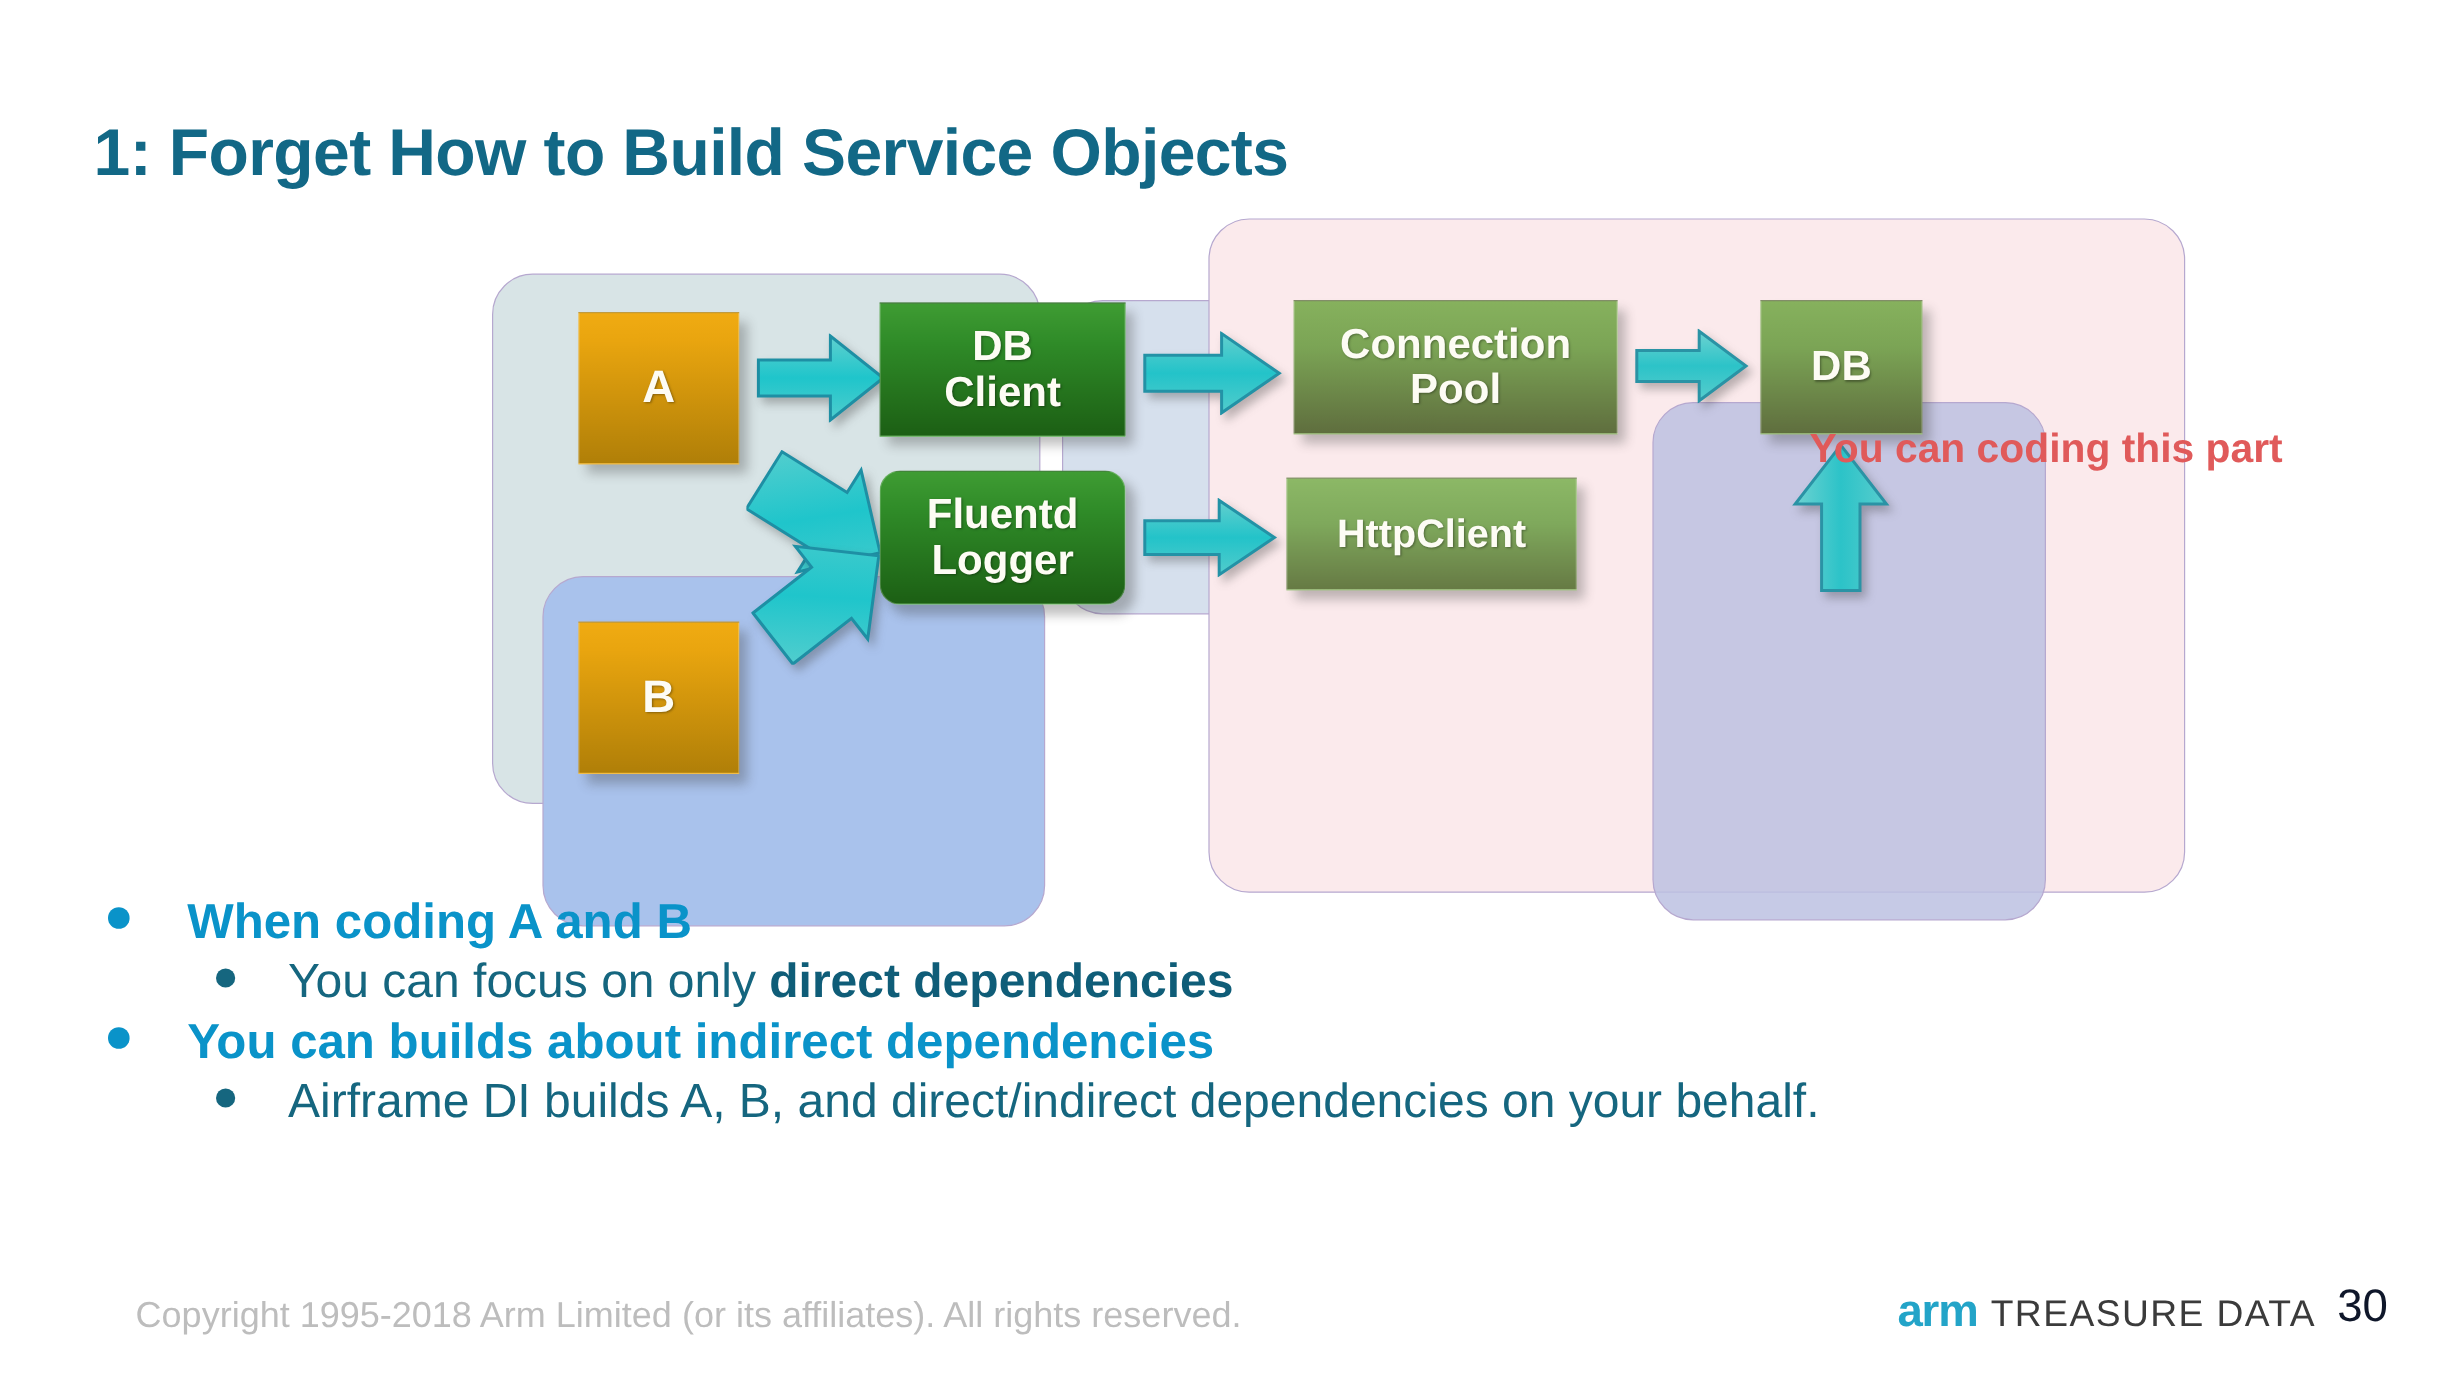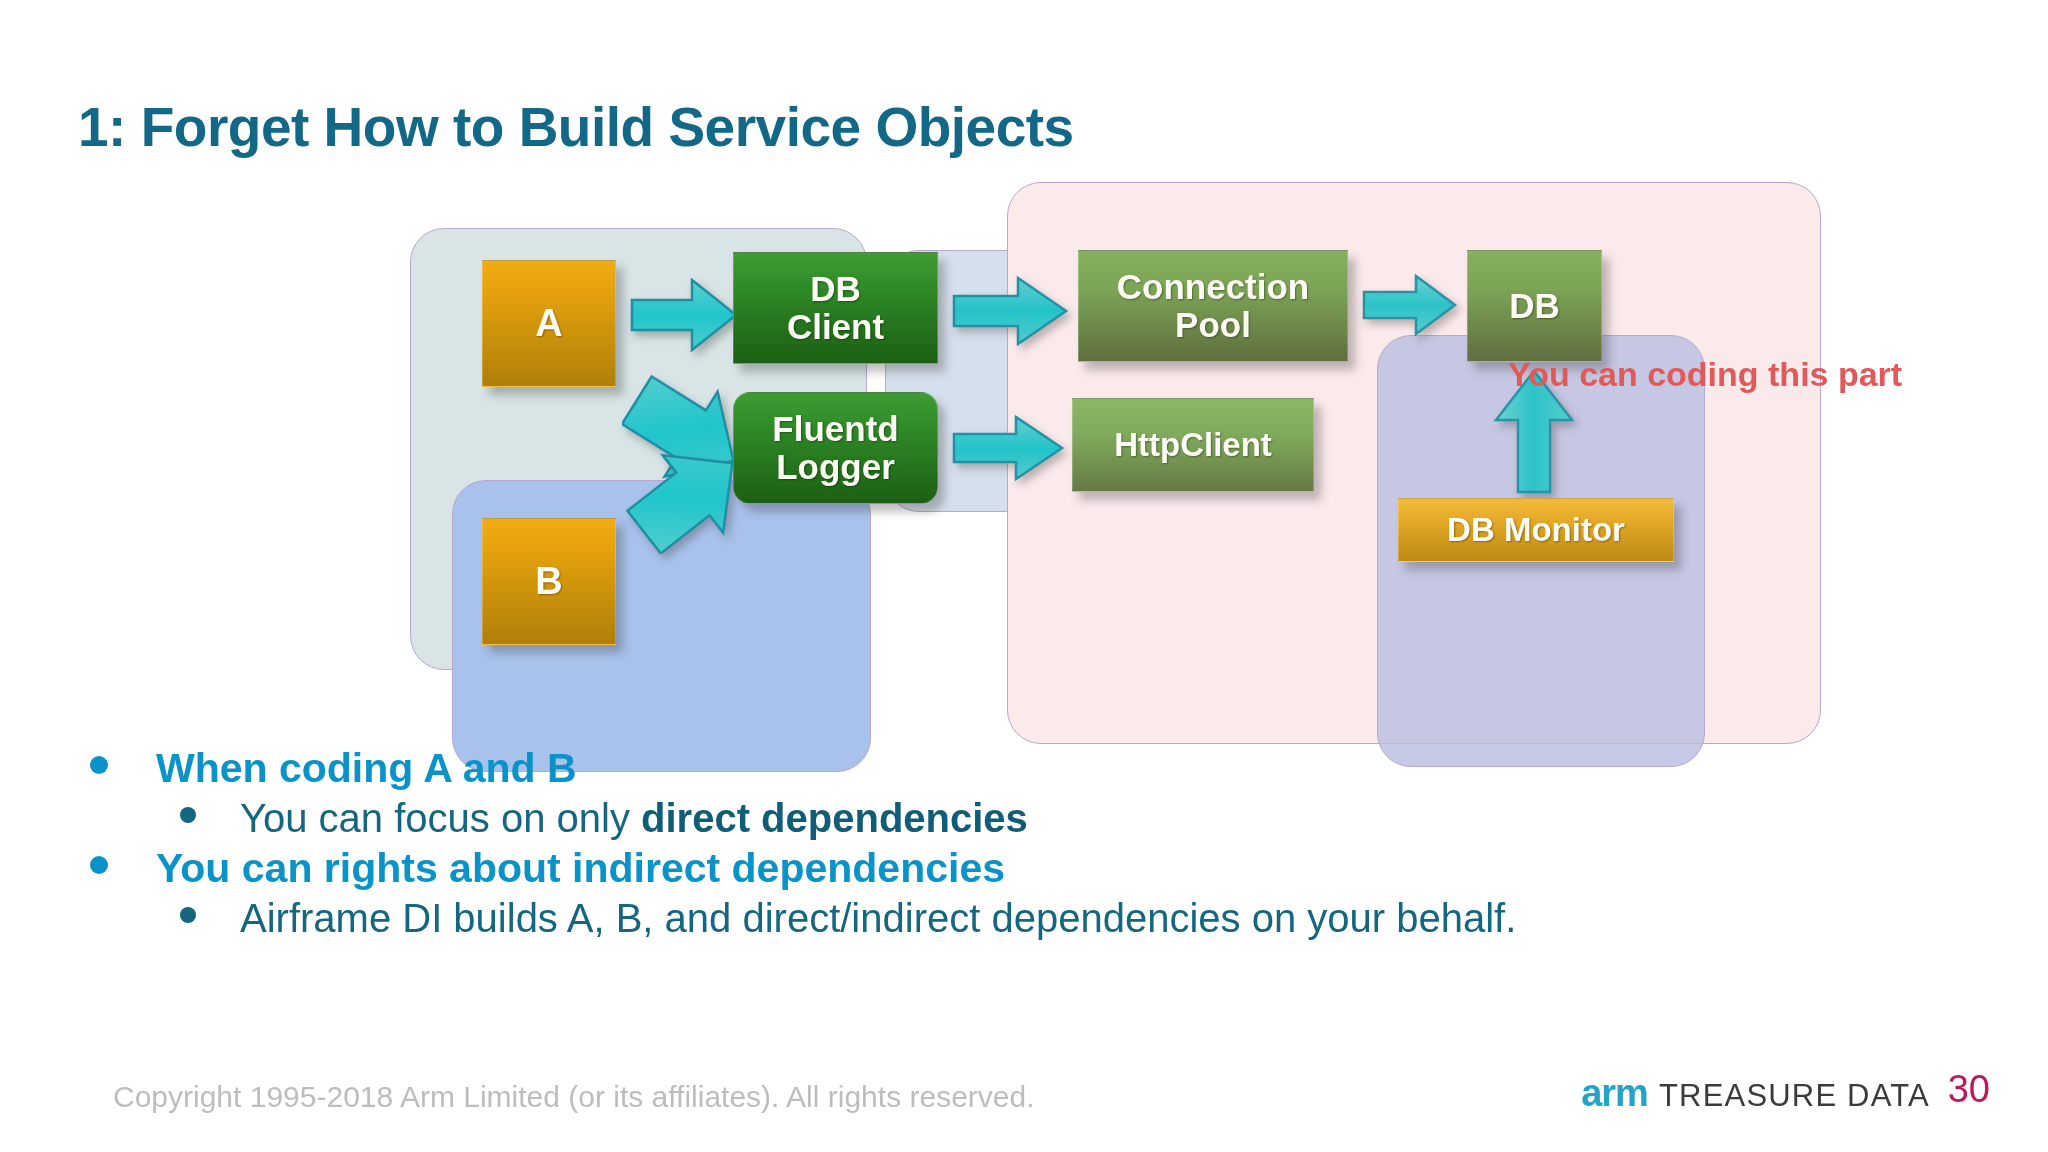--- a/index.html
+++ b/index.html
@@ -101,21 +101,21 @@
     font-size:30px;color:#bdbdbd;white-space:nowrap;
   }
   .logo{
     position:absolute;right:118px;top:1072px;
     display:flex;align-items:baseline;white-space:nowrap;
   }
   .logo .arm{font-size:38px;font-weight:bold;color:#23a4c8;letter-spacing:-1px;}
   .logo .td{font-size:31px;color:#3b3b3b;letter-spacing:1.2px;margin-left:11px;}
   .pageno{
     position:absolute;right:58px;top:1068px;
-    font-size:38px;color:#be185d;
+    font-size:38px;color:#0f172a;
   }
 </style>
 </head>
 <body>
 
 <div class="slide">
 
   <div class="title">1: Forget How to Build Service Objects</div>
 
   <div class="diagram">
@@ -237,42 +237,39 @@
     </div>
 
     <div class="node n-fgreen box-http">
       <span>HttpClient</span>
     </div>
 
     <div class="node n-mgreen box-db">
       <span>DB</span>
     </div>
 
-    <div class="node box-mon">
-      <span>DB Monitor</span>
-    </div>
 
     <div class="callout">You can coding this part</div>
   </div>
 
   <div class="bullets">
 
     <div class="li lvl1">
       <div class="dot"></div>
       <div class="txt">When coding A and B</div>
     </div>
 
     <div class="li lvl2">
       <div class="dot"></div>
       <div class="txt"><span>You can focus on only </span><b>direct dependencies</b></div>
     </div>
 
     <div class="li lvl1">
       <div class="dot"></div>
-      <div class="txt">You can rights about indirect dependencies</div>
+      <div class="txt">You can builds about indirect dependencies</div>
     </div>
 
     <div class="li lvl2">
       <div class="dot"></div>
       <div class="txt">Airframe DI builds A, B, and direct/indirect dependencies on your behalf.</div>
     </div>
   </div>
 
   <div class="copyright">Copyright 1995-2018 Arm Limited (or its affiliates). All rights reserved.</div>
 

